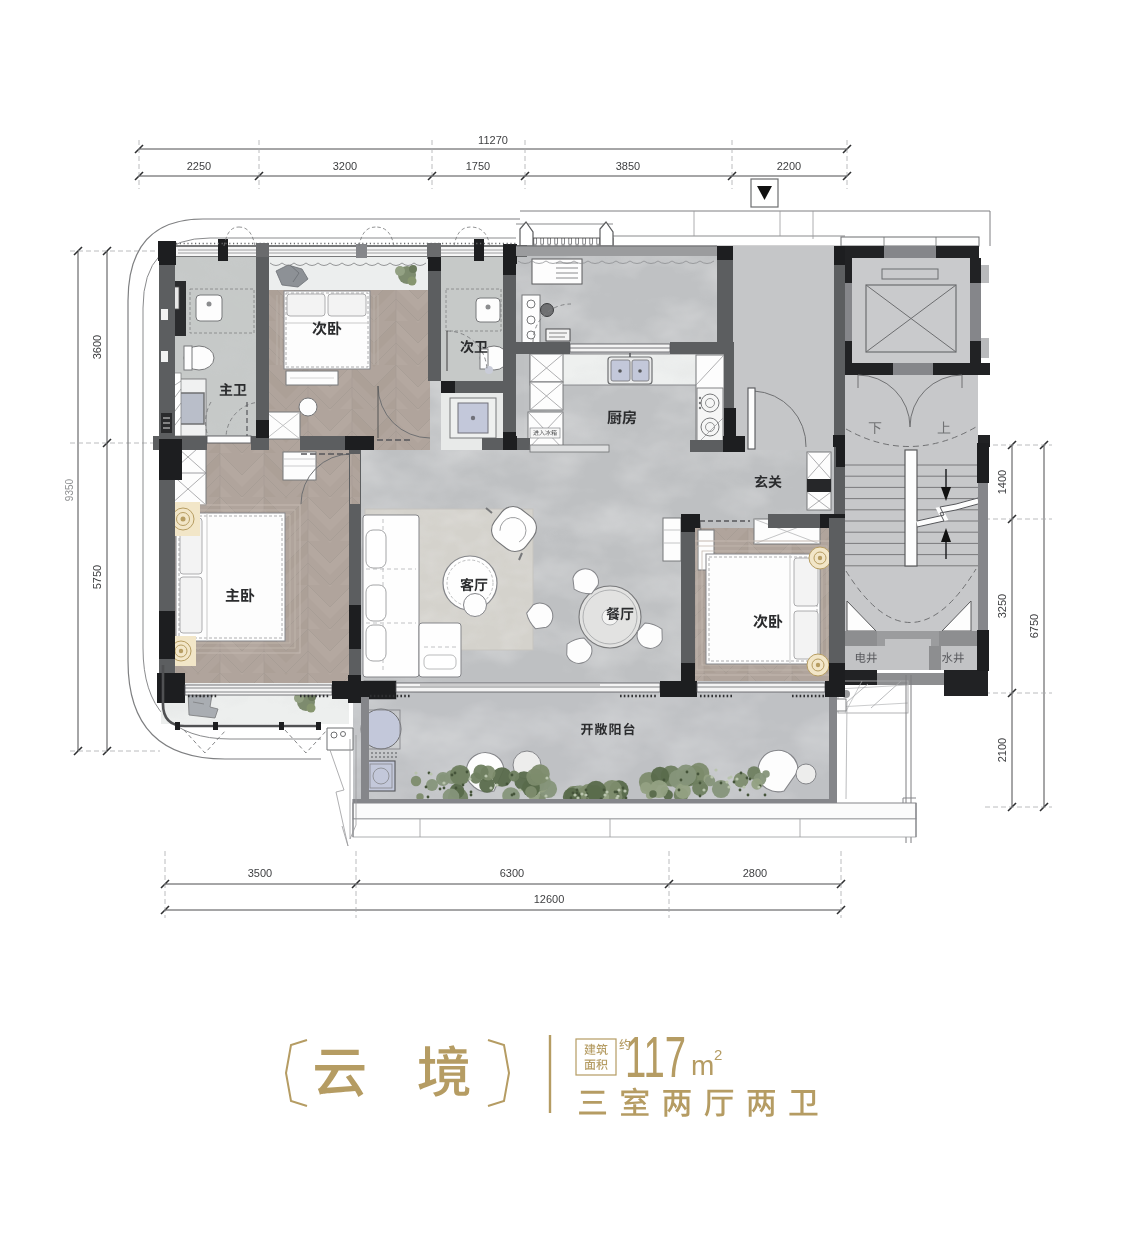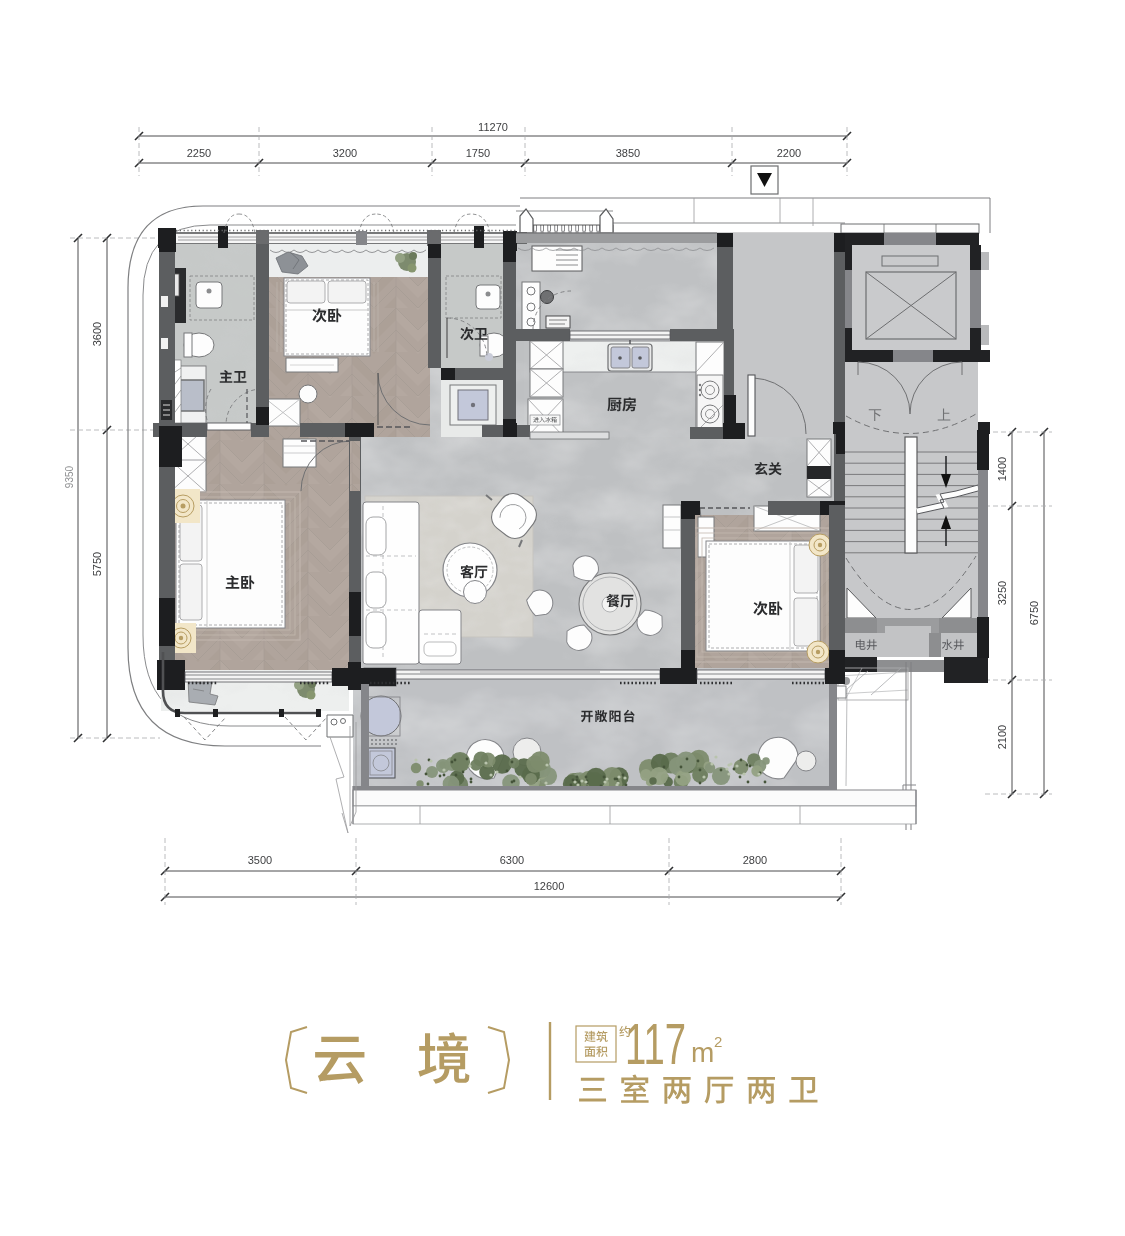--- a/index.html
+++ b/index.html
@@ -1,15 +1,15 @@
 <!DOCTYPE html>
 <html><head><meta charset="utf-8">
 <style>
 html,body{margin:0;padding:0;background:#fff;}
-#page{width:1125px;height:1168px;position:relative;overflow:hidden;background:#fff;}
+#page{width:1125px;height:1168px;position:relative;overflow:hidden;background:#fff;margin-top:13px;}
 text{font-family:"Liberation Sans", sans-serif;}
 </style></head><body>
 <div id="page">
 <svg width="1125" height="1236" viewBox="0 0 1125 1236" font-family="Liberation Sans, sans-serif">
 <defs>
 <pattern id="herr" width="88" height="44" patternUnits="userSpaceOnUse">
  <rect width="88" height="44" fill="#b0a49c"></rect>
  <polygon points="0,0 22,22 44,0 44,12 22,34 0,12" fill="#aca097"></polygon>
  <polygon points="44,0 66,22 88,0 88,12 66,34 44,12" fill="#b4a8a0"></polygon>
  <polygon points="0,-32 22,-10 44,-32 44,-20 22,2 0,-20" fill="#aca097"></polygon>

